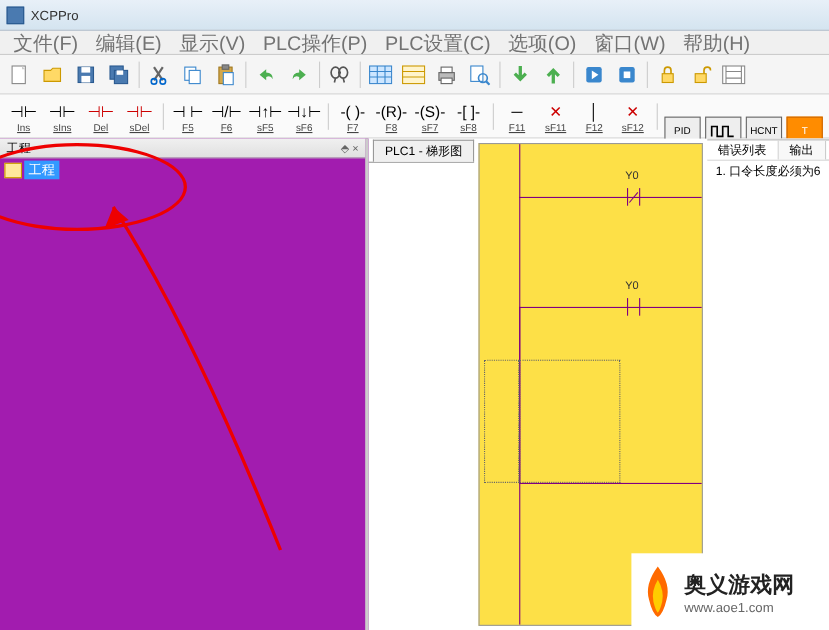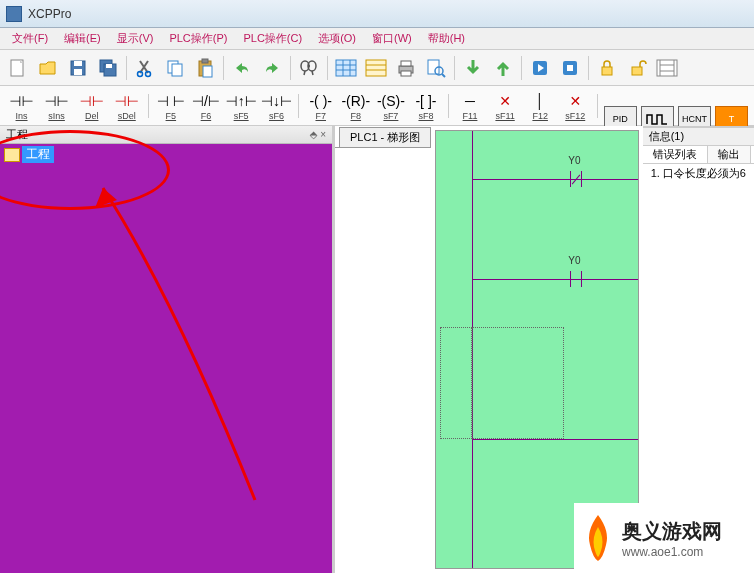--- a/index.html
+++ b/index.html
@@ -1,21 +1,21 @@
 <!DOCTYPE html>
 <html><head>
 <meta charset="utf-8">
 <style>
 * { margin: 0; padding: 0; box-sizing: border-box; font-family: "Microsoft YaHei", Arial, sans-serif; }
 body { width: 754px; height: 573px; overflow: hidden; background: #fff; position: relative; }
 
 .titlebar { height: 28px; background: linear-gradient(#e8f0f8,#d4e4f0); border-bottom: 1px solid #a0b0c0; display: flex; align-items: center; padding: 0 6px; font-size: 12px; color: #333; }
 .titlebar .appicon { width: 16px; height: 16px; background: #4a7ab0; margin-right: 6px; border: 1px solid #2a5a90; }
 
-.menubar { height: 22px; background: #f0f0f0; display: flex; align-items: center; padding: 0 4px; font-size: 11px; color: #be185d; border-bottom: 1px solid #ccc; }
+.menubar { height: 22px; background: #f0f0f0; display: flex; align-items: center; padding: 0 4px; font-size: 18px; color: #737373; border-bottom: 1px solid #ccc; }
 .menubar span { padding: 2px 8px; cursor: pointer; }
 
 .toolbar { height: 36px; background: #f5f5f5; border-bottom: 1px solid #ccc; display: flex; align-items: center; padding: 0 4px; gap: 2px; }
 .tb { width: 28px; height: 28px; display: flex; align-items: center; justify-content: center; border: 1px solid transparent; cursor: pointer; }
 .sep { width: 1px; height: 24px; background: #ccc; margin: 0 2px; }
 
 .ladderbar { height: 40px; background: #fafafa; border-bottom: 1px solid #ccc; display: flex; align-items: center; padding: 0 6px; gap: 4px; font-size: 9px; }
 .lb { display: flex; flex-direction: column; align-items: center; width: 32px; cursor: pointer; }
 .lb .sym { height: 20px; display: flex; align-items: center; font-size: 14px; color: #000; }
 .lb .lbl { font-size: 9px; color: #444; text-decoration: underline; }
@@ -26,21 +26,21 @@
 .sidebar { width: 335px; background: #a21caf; border-right: 3px solid #ccc; position: relative; text-align: right; }
 .sidehdr { height: 18px; background: linear-gradient(#f0f0f0,#e0e0e0); border-bottom: 1px solid #bbb; font-size: 11px; padding: 2px 6px; display: flex; justify-content: space-between; align-items: center; }
 .sidepin { font-size: 10px; color: #666; }
 .treeitem { display: flex; align-items: center; padding: 2px 4px; font-size: 12px; }
 .treeicon { width: 16px; height: 14px; background: #ffe89c; border: 1px solid #cc9900; margin-right: 2px; }
 .treelbl { background: #3399ff; color: #fff; padding: 0 4px; }
 
 .editor { flex: 1; display: flex; flex-direction: row; background: #fff; }
 .tabrow { height: 22px; display: flex; align-items: flex-end; padding-left: 4px; border-bottom: 1px solid #999; }
 .tab { border: 1px solid #999; border-bottom: none; padding: 2px 10px; font-size: 11px; background: #f0f0f0; }
-.ladder { flex: 1; background: #86efac; border: 1px solid #999; margin: 4px; position: relative; overflow: hidden; }
+.ladder { flex: 1; background: #fde047; border: 1px solid #999; margin: 4px; position: relative; overflow: hidden; }
 .rail { position: absolute; top: 0; bottom: 0; width: 1px; background: #800080; }
 .rung { position: absolute; left: 36px; right: 0; height: 1px; background: #800080; }
 .contact { position: absolute; width: 20px; height: 16px; }
 .contact::before, .contact::after { content: ""; position: absolute; background: #800080; }
 .contact::before { left: 4px; top: 0; width: 1px; height: 16px; }
 .contact::after { right: 4px; top: 0; width: 1px; height: 16px; }
 .slash { position: absolute; width: 12px; height: 1px; background: #800080; transform: rotate(-50deg); left: 4px; top: 8px; }
 .clabel { position: absolute; font-size: 10px; color: #333; }
 .selbox { position: absolute; border: 1px dotted #666; }
 
@@ -66,21 +66,21 @@
 <div class="titlebar">
   <div class="appicon"></div>
   <span>XCPPro</span>
 </div>
 
 <div class="menubar">
   <span>文件(F)</span>
   <span>编辑(E)</span>
   <span>显示(V)</span>
   <span>PLC操作(P)</span>
-  <span>PLC操作(C)</span>
+  <span>PLC设置(C)</span>
   <span>选项(O)</span>
   <span>窗口(W)</span>
   <span>帮助(H)</span>
 </div>
 
 <div class="toolbar">
   <div class="tb">
       <svg width="20" height="20">
         <rect x="3" y="2" width="12" height="16" fill="#fff" stroke="#888"></rect>
         <path d="M12 2 L15 5 L12 5 Z" fill="#ccc"></path>
@@ -325,21 +325,20 @@
       <div class="contact" style="top:140px;left:130px"></div>
       <div class="clabel" style="top:124px;left:132px">Y0</div>
 
       <div style="position:absolute;left:36px;top:148px;width:1px;height:160px;background:#800080"></div>
 
       <div class="selbox" style="left:4px;top:196px;width:32px;height:112px"></div>
       <div class="selbox" style="left:36px;top:196px;width:92px;height:112px"></div>
       <div style="position:absolute;left:36px;top:308px;right:0;height:1px;background:#800080"></div>
     </div>
     <div class="infopane">
-      <div class="infohdr">信息(1)</div>
       <div class="infotabs">
         <div class="infotab active">错误列表</div>
         <div class="infotab">输出</div>
       </div>
       <div class="infobody">
         <div>1. 口令长度必须为6</div>
       </div>
     </div>
   </div>
 </div>

